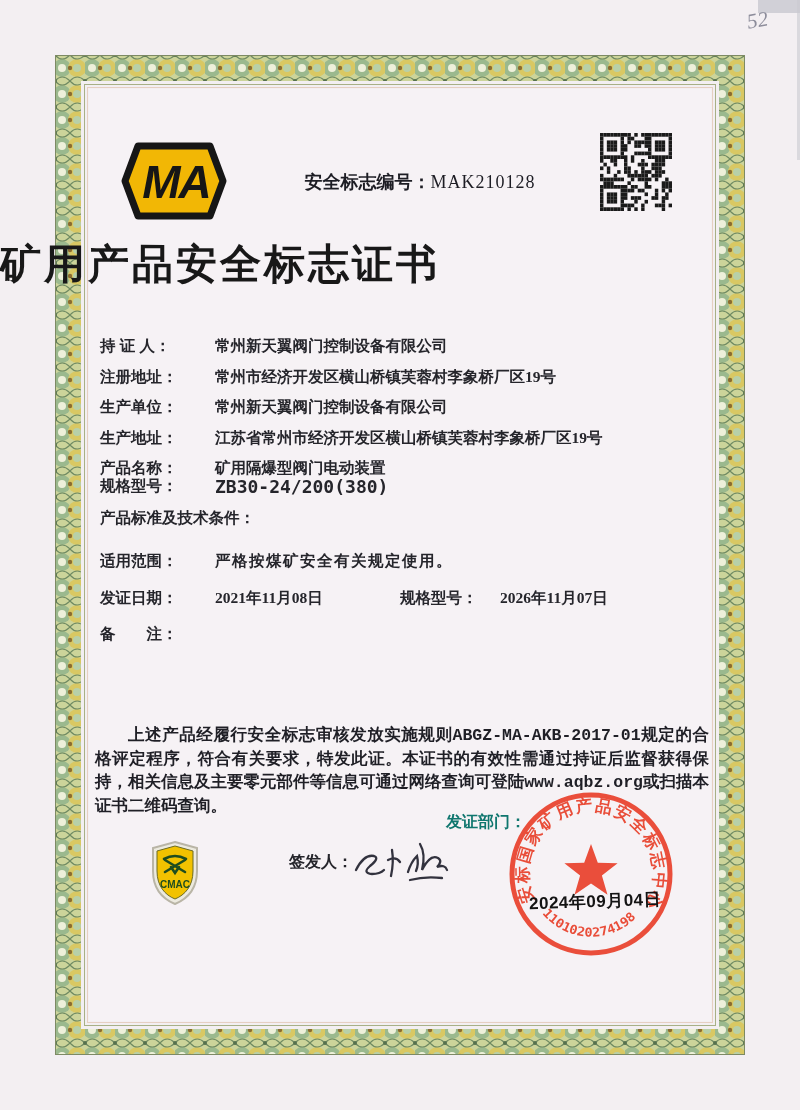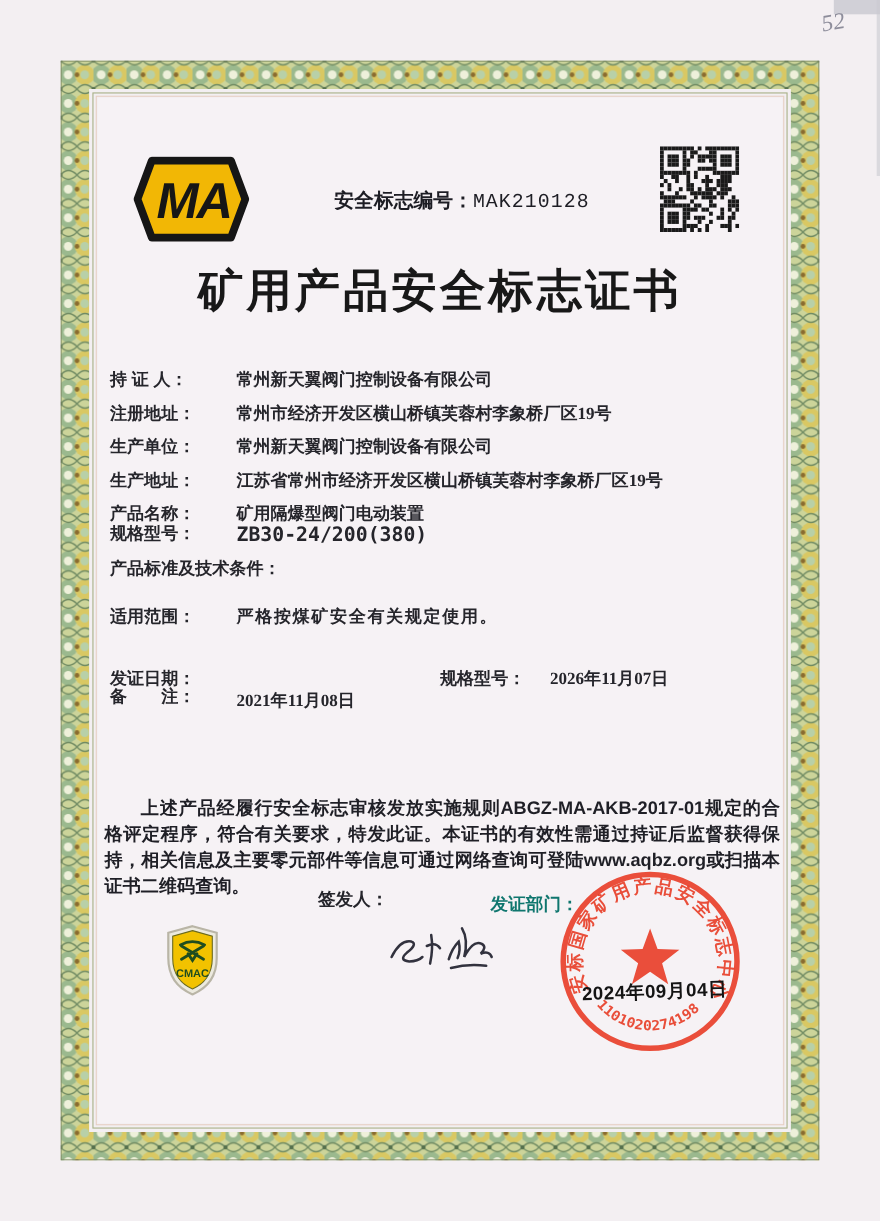--- a/index.html
+++ b/index.html
@@ -7,39 +7,39 @@
   .canvas{position:relative;width:800px;height:1110px;background:#f3eff2;overflow:hidden;}
   .scan-corner{position:absolute;right:0;top:0;width:42px;height:13px;background:#c6c6ce;opacity:.75;}
   .scan-edge{position:absolute;right:0;top:0;width:3px;height:160px;background:#c9c9d1;opacity:.6;}
   .pencil-num{position:absolute;right:32px;top:8px;font-size:21px;font-style:italic;color:#8d8d9b;transform:rotate(-10deg);font-family:"Liberation Serif",serif;}
   .frame{position:absolute;left:55px;top:55px;width:690px;height:1000px;}
   .inner-area{position:absolute;left:89px;top:89px;width:622px;height:932px;background:#f6f2f5;}
   
   .ma-logo{position:absolute;left:121px;top:142px;}
   .cert-no{position:absolute;left:240px;top:170px;width:360px;text-align:center;font-size:18px;color:#1d1d24;}
   .cert-no .lab{font-weight:bold;}
-  .cert-no .val{font-family:Liberation Mono, monospace;letter-spacing:1px;}
+  .cert-no .val{font-family:Liberation Serif, serif;letter-spacing:1px;}
   .qr{position:absolute;left:600px;top:133px;}
   
-  .cert-title{position:absolute;left:0;width:800px;top:237px;text-align:center;font-size:41px;font-weight:900;letter-spacing:3px;color:#181818;font-family:"Liberation Serif",serif;}
+  .cert-title{position:absolute;left:0;width:800px;top:237px;text-align:left;font-size:41px;font-weight:900;letter-spacing:3px;color:#181818;font-family:"Liberation Serif",serif;}
   
-  .frow{position:absolute;left:100px;width:600px;display:flex;align-items:center;font-size:15.5px;font-weight:bold;color:#25252b;line-height:20px;}
+  .frow{position:absolute;left:100px;width:600px;display:flex;align-items:flex-end;font-size:15.5px;font-weight:bold;color:#25252b;line-height:20px;}
   .fl{flex:none;width:115px;font-family:"Liberation Sans",sans-serif;}
   .fv{flex:1;font-family:"Liberation Serif",serif;}
   .fl-wide{flex:none;width:212px;}
   .fv-mono{font-family:"DejaVu Sans Mono",monospace;font-weight:bold;font-size:18px;line-height:19px;}
   .row-standards{align-items:center;}
   .fl2{flex:none;width:100px;}
-  .fv1{flex:none;width:185px;margin-top:40px;}
+  .fv1{flex:none;width:185px;}
   .scope-v{letter-spacing:1.5px;}
   
-  .para{position:absolute;left:95px;top:724px;width:614px;font-size:16.5px;font-weight:bold;color:#1f1f26;text-align:justify;text-indent:2em;line-height:1.43;font-family:Liberation Sans, sans-serif;}
+  .para{position:absolute;left:95px;top:724px;width:614px;font-size:16.5px;font-weight:bold;color:#1f1f26;text-align:justify;text-indent:2em;line-height:1.43;font-family:Liberation Mono, monospace;}
   
   .cmac{position:absolute;left:147px;top:840px;}
-  .signer-label{position:absolute;left:289px;top:808px;font-size:16px;font-weight:bold;color:#25252b;}
+  .signer-label{position:absolute;left:289px;top:852px;font-size:16px;font-weight:bold;color:#25252b;}
   .signature{position:absolute;left:350px;top:836px;}
   .dept-label{position:absolute;left:446px;top:812px;font-size:16px;font-weight:bold;color:#0f766e;}
   .seal{position:absolute;left:505px;top:788px;}
   .seal-date{position:absolute;left:529px;top:890px;font-size:17px;font-weight:bold;color:#141414;letter-spacing:.5px;transform:rotate(-2deg);}
 </style>
 </head>
 <body>
 
 <div class="canvas">
 

